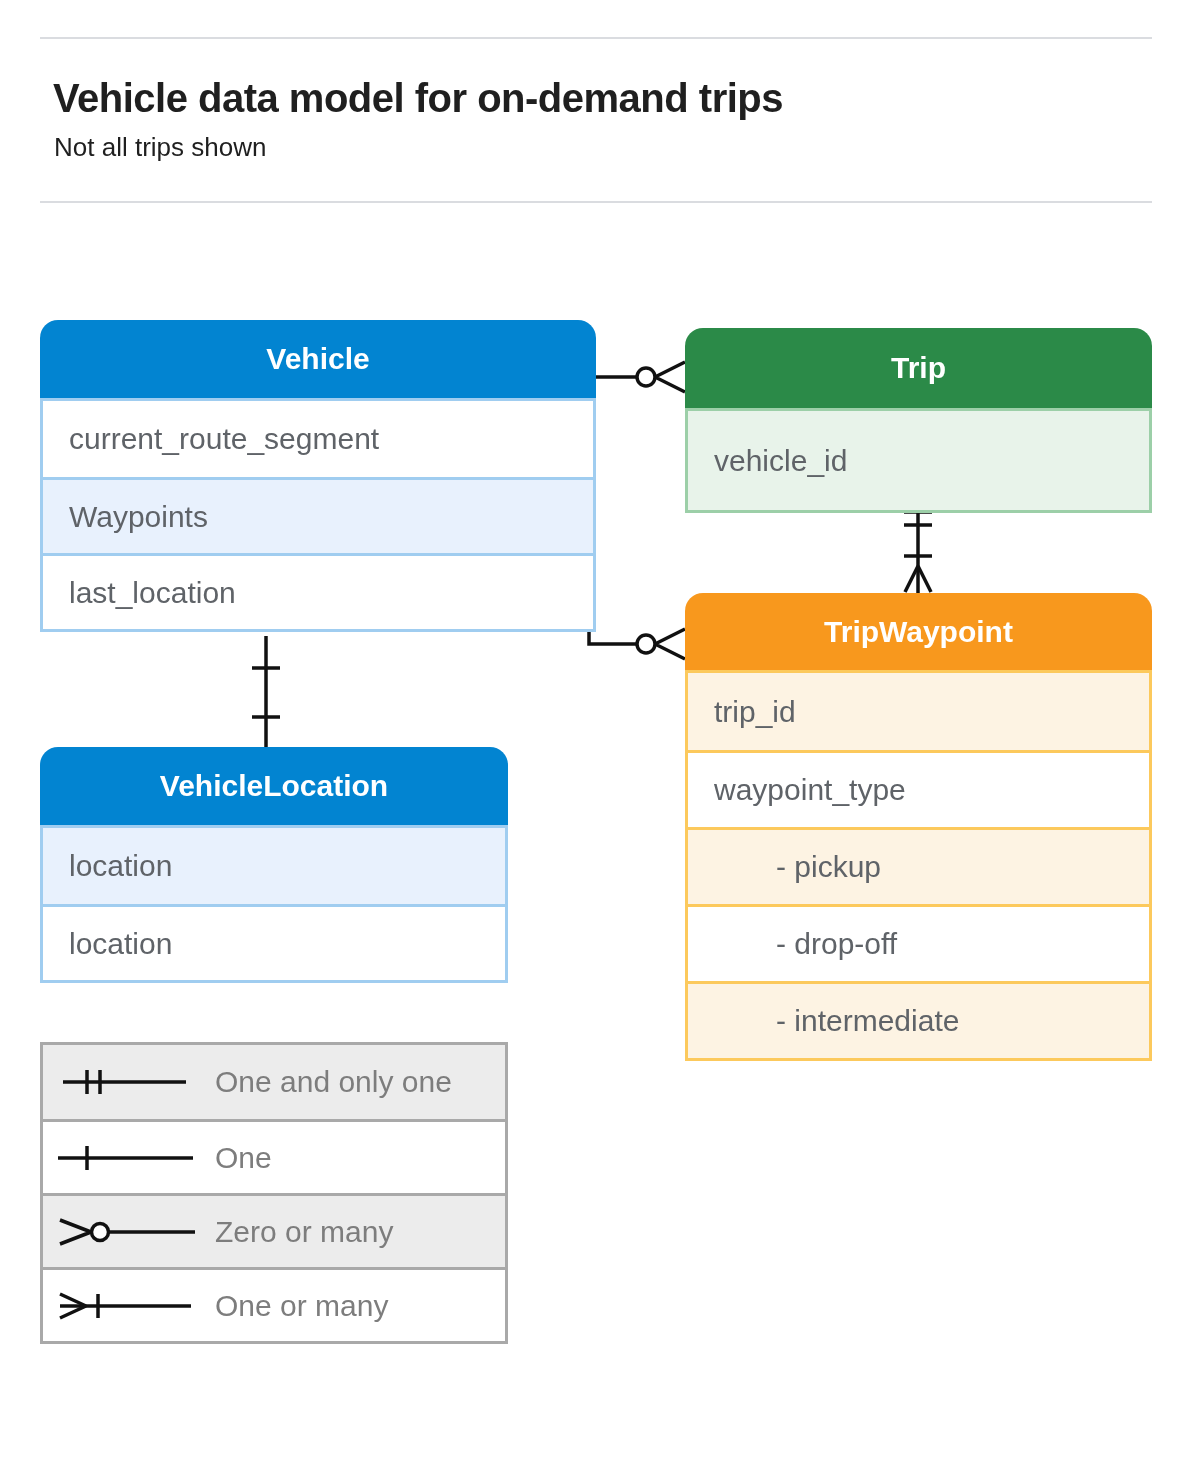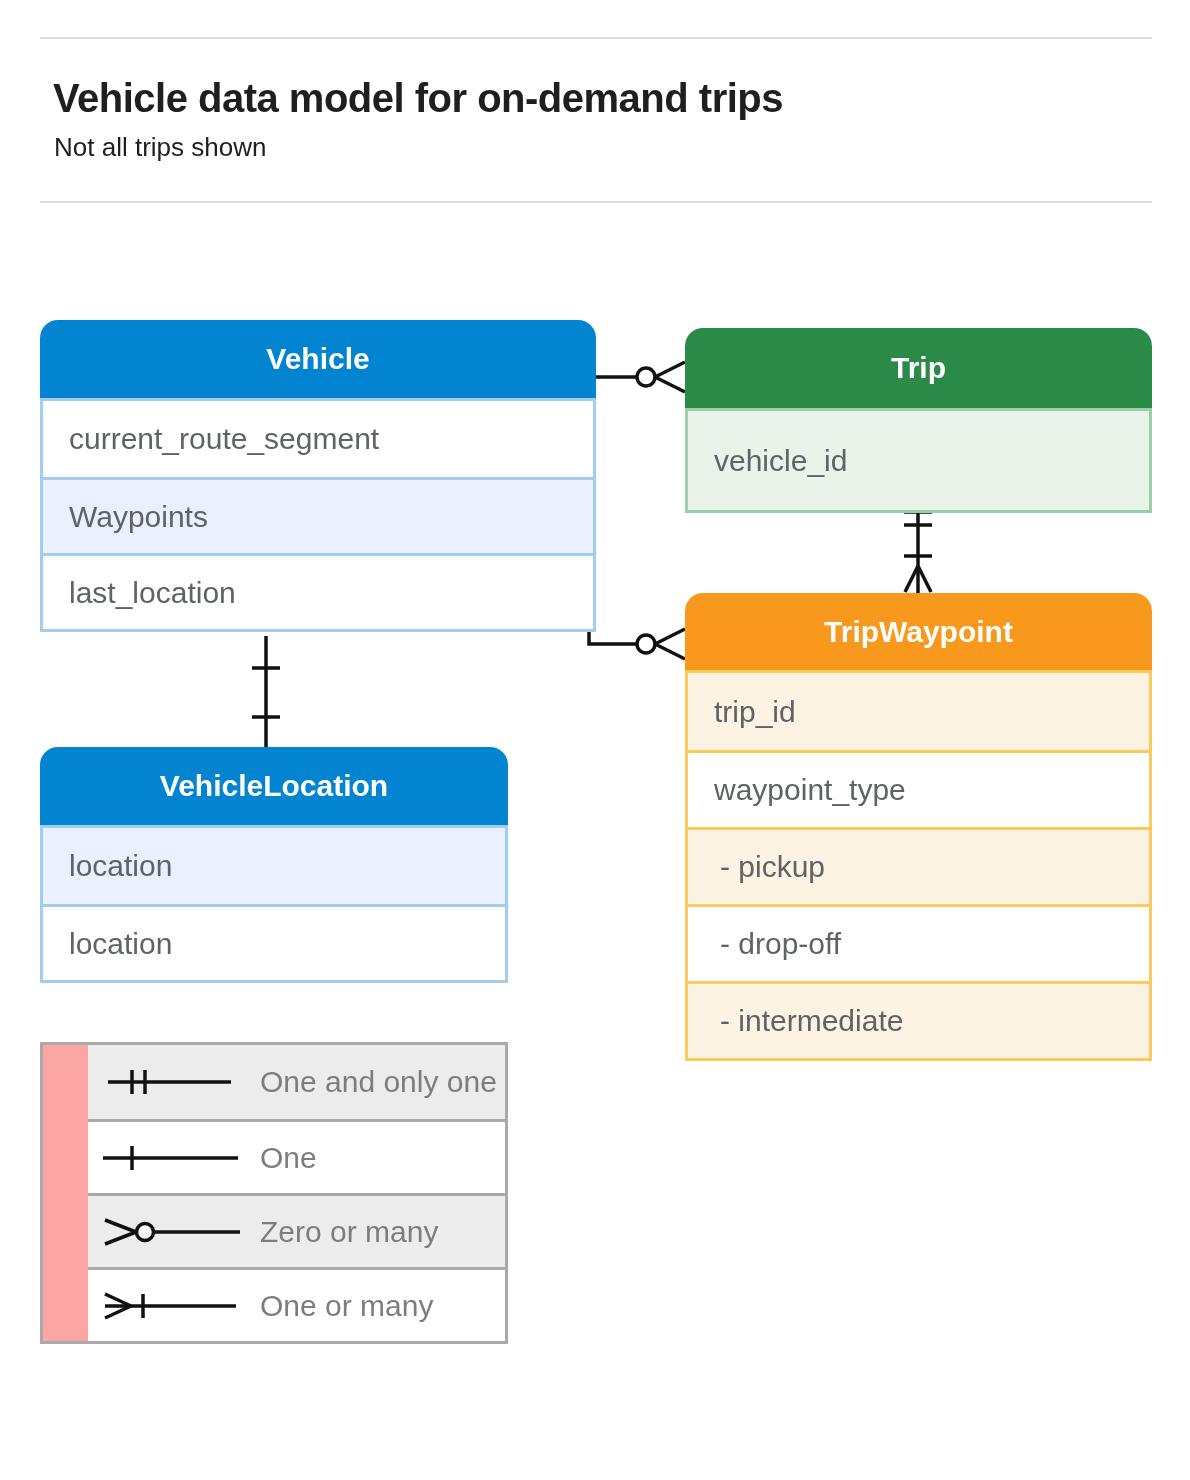--- a/index.html
+++ b/index.html
@@ -34,21 +34,21 @@
   .entity-header {
     display:flex; align-items:center; justify-content:center;
     color:#ffffff; font-weight:700; font-size:30px;
     border-radius:18px 18px 0 0;
   }
   .rows { background:#fca5a5;text-align:right; }
   .row {
     display:flex; align-items:center; padding-left:26px;
     font-size:30px; color:var(--fieldText); background:#ffffff;
   }
-  .row.indent { padding-left:32px; }
+  .row.indent { padding-left:88px; }
 
   
   .e-vehicle { left:40px; top:320px; width:556px; }
   .e-vehicle .entity-header { height:78px; background:var(--blue); }
   .e-vehicle .rows { border:3px solid var(--borderBlue); }
   .e-vehicle .row { height:76px; }
   .e-vehicle .row + .row { border-top:3px solid var(--borderBlue); }
   .shade-blue { background:var(--lightBlue) !important; }
 
   
@@ -69,21 +69,21 @@
   
   .e-vehiclelocation { left:40px; top:747px; width:468px; }
   .e-vehiclelocation .entity-header { height:78px; background:var(--blue); }
   .e-vehiclelocation .rows { border:3px solid var(--borderBlue); }
   .e-vehiclelocation .row { height:76px; }
   .e-vehiclelocation .row + .row { border-top:3px solid var(--borderBlue); }
 
   
   .e-legend { left:40px; top:1042px; width:468px; }
   .e-legend .entity-header { height:86px; background:var(--grayHeader); }
-  .e-legend .rows { border:3px solid var(--borderGray);padding-left:45px; }
+  .e-legend .rows { border:3px solid var(--borderGray); }
   .e-legend .row { height:74px; padding-left:0; color:var(--legendText); }
   .e-legend .row + .row { border-top:3px solid var(--borderGray); }
   .shade-gray { background:var(--lightGray) !important; }
   .legend-symbol { flex:0 0 172px; height:74px; }
   .legend-symbol line, .legend-symbol path { stroke:var(--line); stroke-width:3.5; fill:none; }
   .legend-symbol circle { stroke:var(--line); stroke-width:3.5; fill:#ffffff; }
   .legend-label { font-size:30px; }
 </style>
 </head>
 <body>

